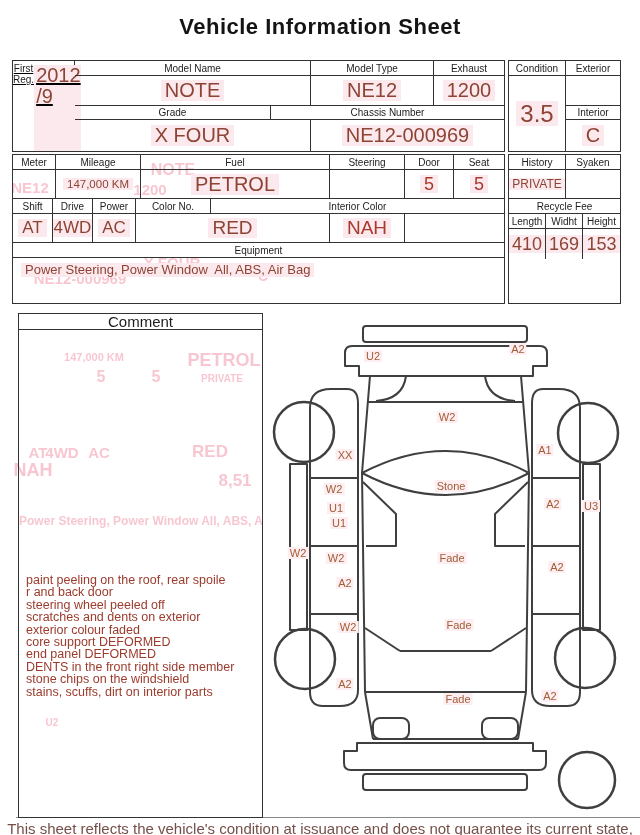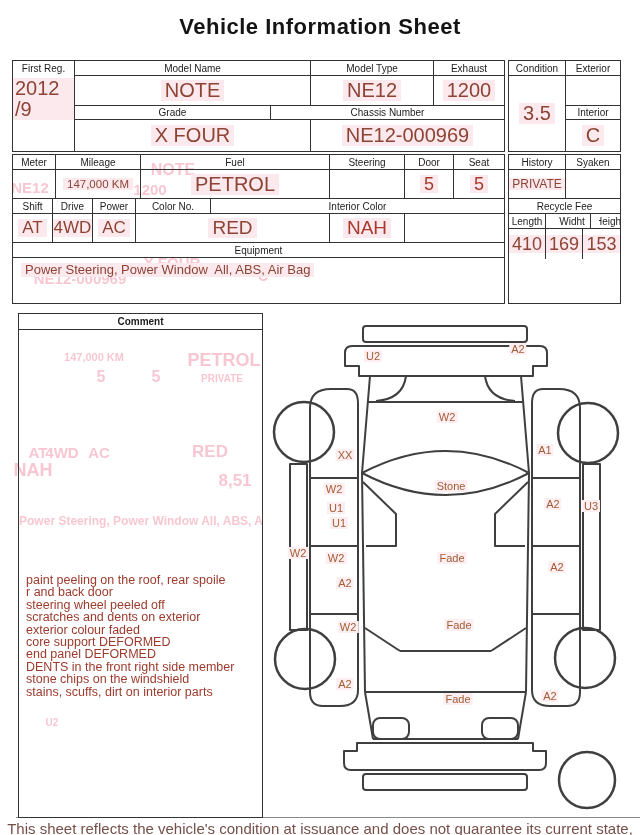--- a/index.html
+++ b/index.html
@@ -12,37 +12,37 @@
 
   
   .tbox { position:absolute; border:1px solid #333; z-index:2; }
   .row  { display:flex; border-bottom:1px solid #333; }
   .row.nb { border-bottom:none; }
   .cell { display:flex; align-items:center; justify-content:center; border-right:1px solid #333; overflow:hidden; }
   .row > .cell:last-child { border-right:none; }
   .hdr { font-size:10px; color:#1c1c1c; }
   .hl  { background:#fce9ee; color:#8d4434; padding:0 4px; white-space:pre; line-height:1.05; }
   .red .hl { color:#a8392b; }
-  .s24{font-size:20px}.s22{font-size:22px}.s20{font-size:20px}.s19{font-size:19px}
+  .s24{font-size:24px}.s22{font-size:22px}.s20{font-size:20px}.s19{font-size:19px}
   .s18{font-size:18px}.s17{font-size:17px}.s13{font-size:13px}.s12{font-size:12px}.s11{font-size:11.5px}
 
   .vcol { display:flex; flex-direction:column; }
-  .frcell { width:62px; border-right:1px solid #333; display:flex; flex-direction:column; }
+  .frcell { width:62px; border-right:1px solid #333; display:flex; flex-direction:row;text-decoration:underline; }
   .frcell .hdr { text-align:center; padding-top:2px; }
   .frval { font-size:20px; color:#8d4434; padding-left:2px; margin-top:4px;
            white-space:pre-line; line-height:21px; background:#fce9ee; }
   .flex1 { flex:1; display:flex; flex-direction:column; }
 
   .eq-val { justify-content:flex-start; align-items:flex-start; padding:5px 0 0 8px; }
 
   
   .lbox { position:absolute; left:18px; top:313px; width:245px; height:505px;
           border:1px solid #333; z-index:2; background:transparent; }
   .lb-h { height:16px; display:flex; align-items:center; justify-content:center;
-          font-size:10px; color:#1c1c1c;font-weight:bold; }
+          font-size:15px; color:#1c1c1c; }
   .lb-h1 { border-bottom:1px solid #333; }
   .lb-body { height:239px; }
   .lb-h2 { border-top:1px solid #333; border-bottom:1px solid #333; }
   .lb-note { padding:5px 7px; font-size:12.5px; line-height:12.4px; color:#9c3a2c;
              white-space:pre-line; }
 
   
   .diagram-svg { position:absolute; left:270px; top:312px; z-index:1; }
   .dlabels { position:absolute; left:270px; top:312px; width:370px; height:500px; z-index:2; pointer-events:none; }
   .dlbl { position:absolute; transform:translate(-50%,-50%); font-size:11px; color:#a35c33;
@@ -209,21 +209,21 @@
     </div>
     <div class="row" style="height:29px;">
       <div class="cell s12" style="width:57px;">
           <span class="hl">PRIVATE</span>
         </div>
       <div class="cell" style="flex:1;"></div>
     </div>
     <div class="row" style="height:15px;">
       <div class="cell hdr" style="flex:1;">Recycle Fee</div>
     </div>
-    <div class="row" style="height:15px;gap:8px;">
+    <div class="row" style="height:15px;">
       <div class="cell hdr" style="width:37px;">Length</div>
       <div class="cell hdr" style="width:37px;">Widht</div>
       <div class="cell hdr" style="flex:1;">Height</div>
     </div>
     <div class="row nb" style="height:30px;justify-content:center;">
       <div class="cell s18" style="width:37px;">
           <span class="hl">410</span>
         </div>
       <div class="cell s18" style="width:37px;">
           <span class="hl">169</span>

